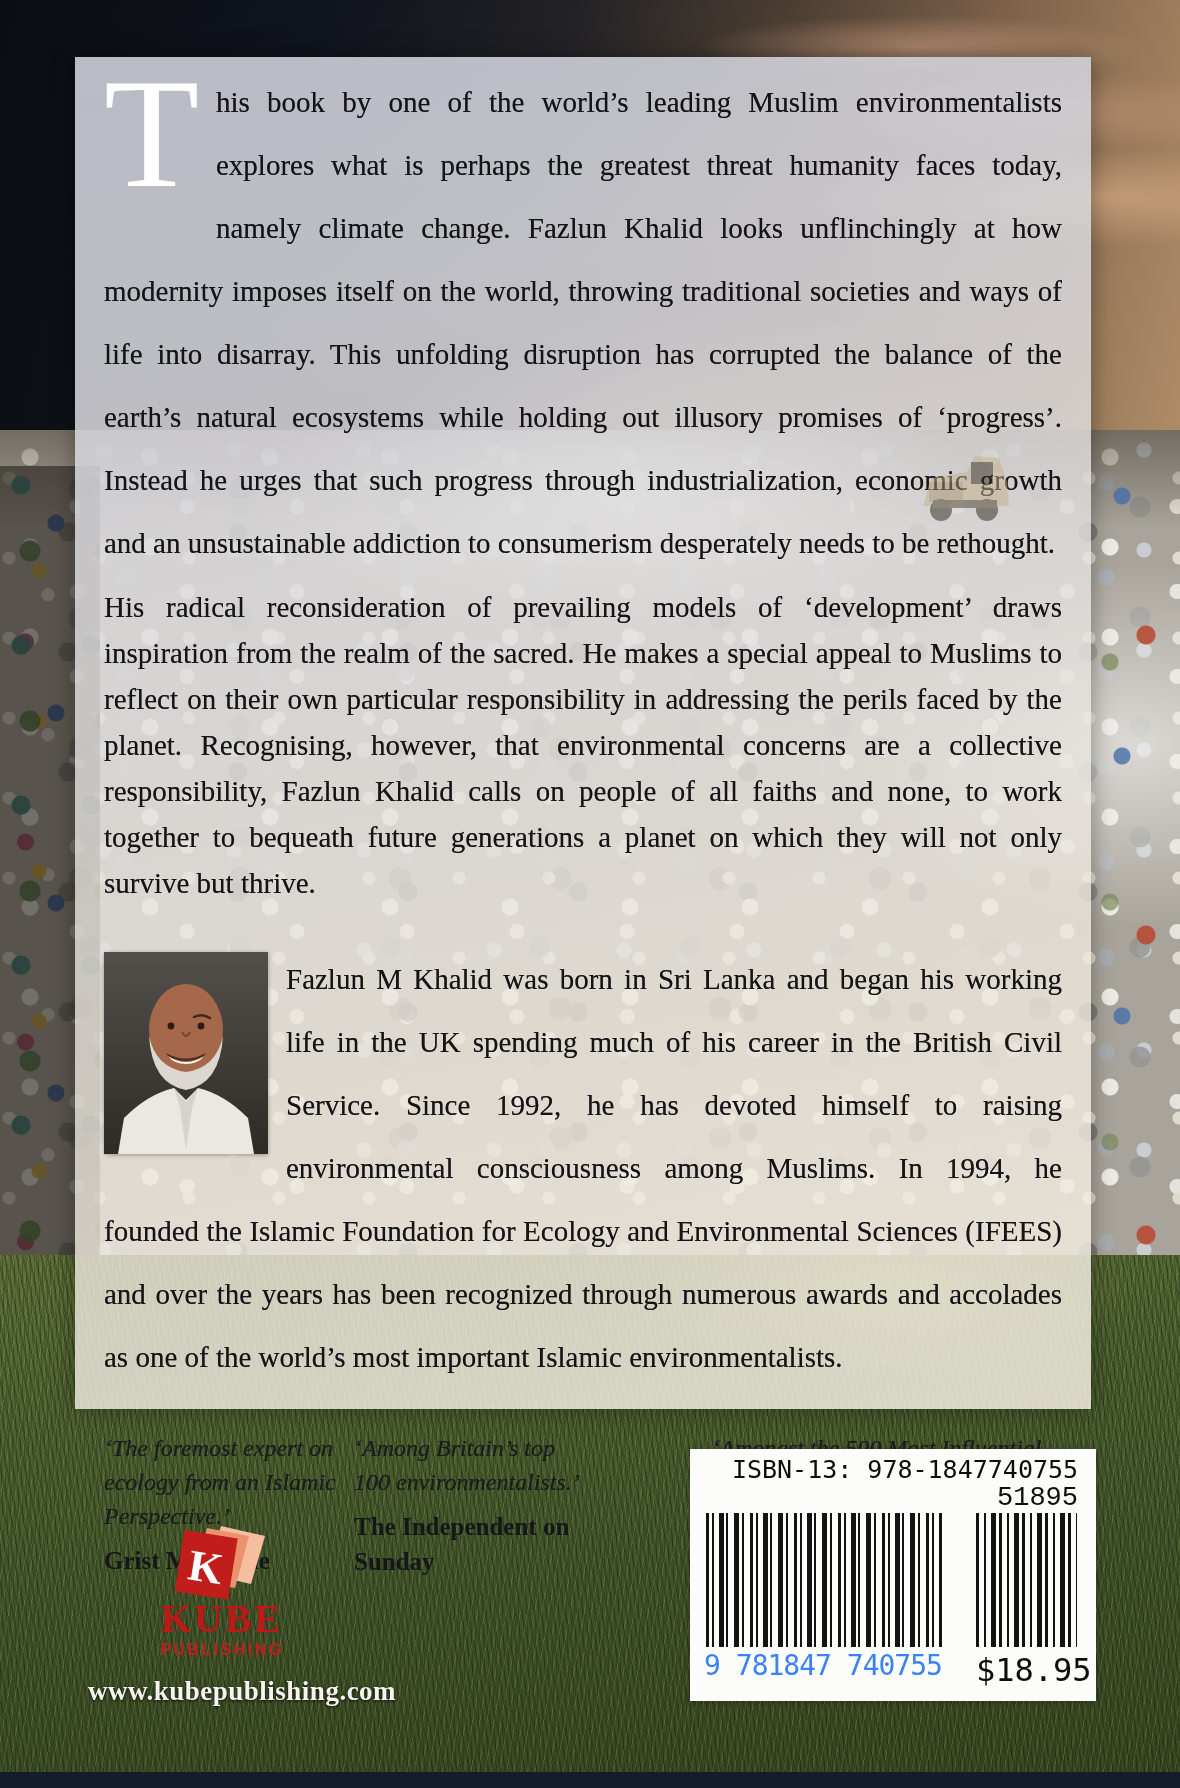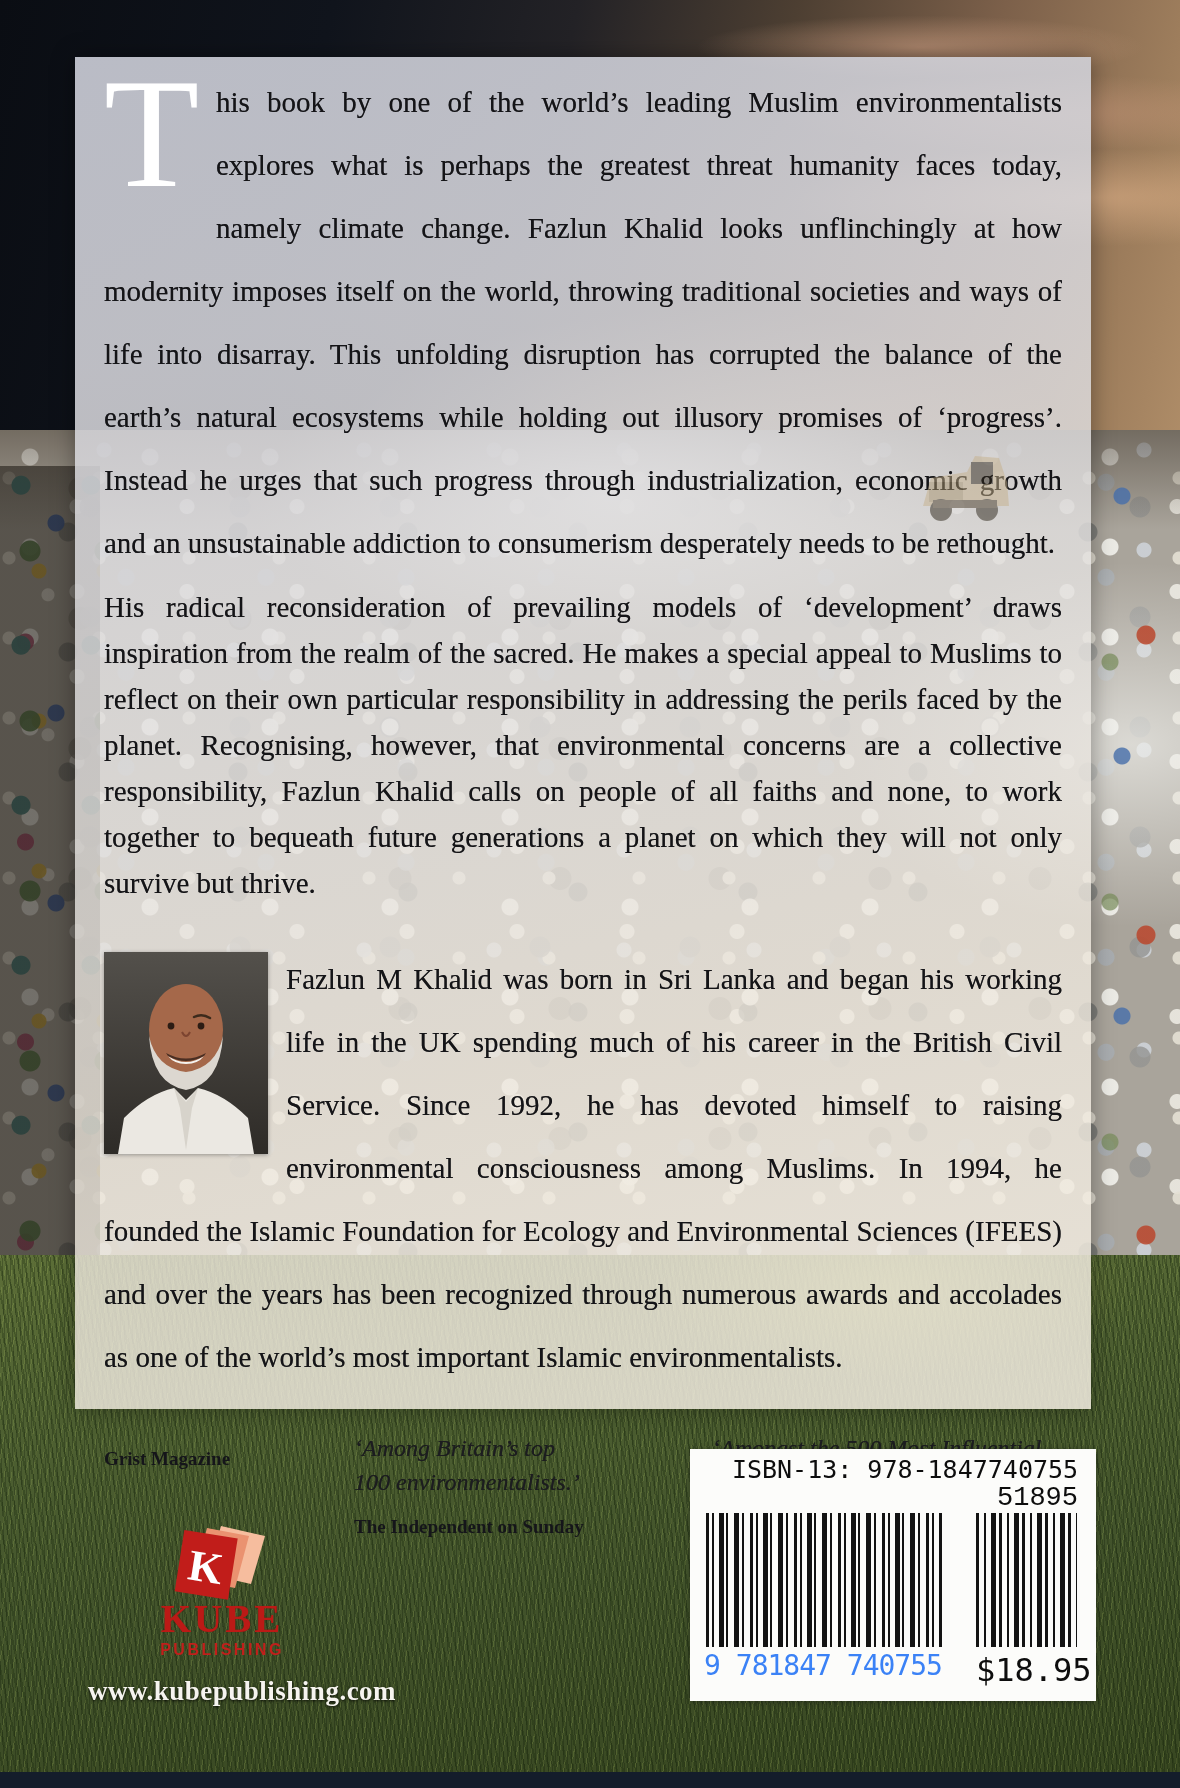--- a/index.html
+++ b/index.html
@@ -72,21 +72,21 @@
   .bio-block{margin-top:42px;}
   .photo-float{float:left;width:164px;height:202px;margin:4px 18px 2px 0;
                box-shadow:0 1px 4px rgba(40,40,40,.4);}
   .photo-float svg{display:block;width:100%;height:100%;}
   .quotes-row{display:flex;margin-top:42px;}
   .qcol1{width:240px;margin-right:10px;flex:0 0 auto;}
   .qcol2{width:240px;margin-right:118px;flex:0 0 auto;}
   .qcol3{width:350px;flex:0 0 auto;}
   .quote-text{margin:0;font-style:italic;font-size:24px;line-height:34px;color:#1c1c20;
               text-shadow:0 0 .5px rgba(10,10,14,.55);}
-  .quote-source{margin:10px 0 0 0;font-weight:bold;font-size:19px;line-height:35px;color:#15151a;}
+  .quote-source{margin:10px 0 0 0;font-weight:bold;font-size:25px;line-height:35px;color:#15151a;}
 
   
   .logo-books{position:absolute;left:163px;top:1526px;width:116px;height:80px;z-index:3;}
   .publisher-name{position:absolute;left:120px;top:1596px;width:204px;z-index:3;text-align:center;
       font-family:"Liberation Serif",serif;font-weight:bold;font-size:39px;letter-spacing:3px;
       color:#bb1a16;text-shadow:0 0 1px rgba(120,10,10,.6);}
   .publisher-tagline{position:absolute;left:120px;top:1641px;width:204px;z-index:3;text-align:center;
       font-family:"Liberation Sans",sans-serif;font-weight:bold;font-size:16px;letter-spacing:2.5px;
       color:#c11f1b;}
   .publisher-website{position:absolute;left:88px;top:1676px;z-index:3;
@@ -156,20 +156,21 @@
             <path d="M58,66 Q66,61 74,65" stroke="#3c2а1c" stroke-width="2.5" fill="none" stroke-linecap="round"></path>
             <path d="M90,65 Q98,61 106,66" stroke="#3c2a1c" stroke-width="2.5" fill="none" stroke-linecap="round"></path>
             <path d="M78,80 Q82,88 86,80" stroke="#7c4430" stroke-width="2" fill="none"></path>
           </svg>
         </div>
         <p class="body-text">Fazlun M Khalid was born in Sri Lanka and began his working life in the UK spending much of his career in the British Civil Service. Since 1992, he has devoted himself to raising environmental consciousness among Muslims. In 1994, he founded the Islamic Foundation for Ecology and Environmental Sciences (IFEES) and over the years has been recognized through numerous awards and accolades as one of the world’s most important Islamic environmentalists.</p>
       </div>
 
       <div class="quotes-row">
         <div class="qcol1">
+          <p class="quote-text">‘The foremost expert on ecology from an Islamic Perspective.’</p>
           <p class="quote-source">Grist Magazine</p>
         </div>
         <div class="qcol2">
           <p class="quote-text">‘Among Britain’s top 100 environmentalists.’</p>
           <p class="quote-source">The Independent on Sunday</p>
         </div>
         <div class="qcol3">
           <p class="quote-text">‘Amongst the 500 Most Influential Muslims in the World.’</p>
         </div>
       </div>

